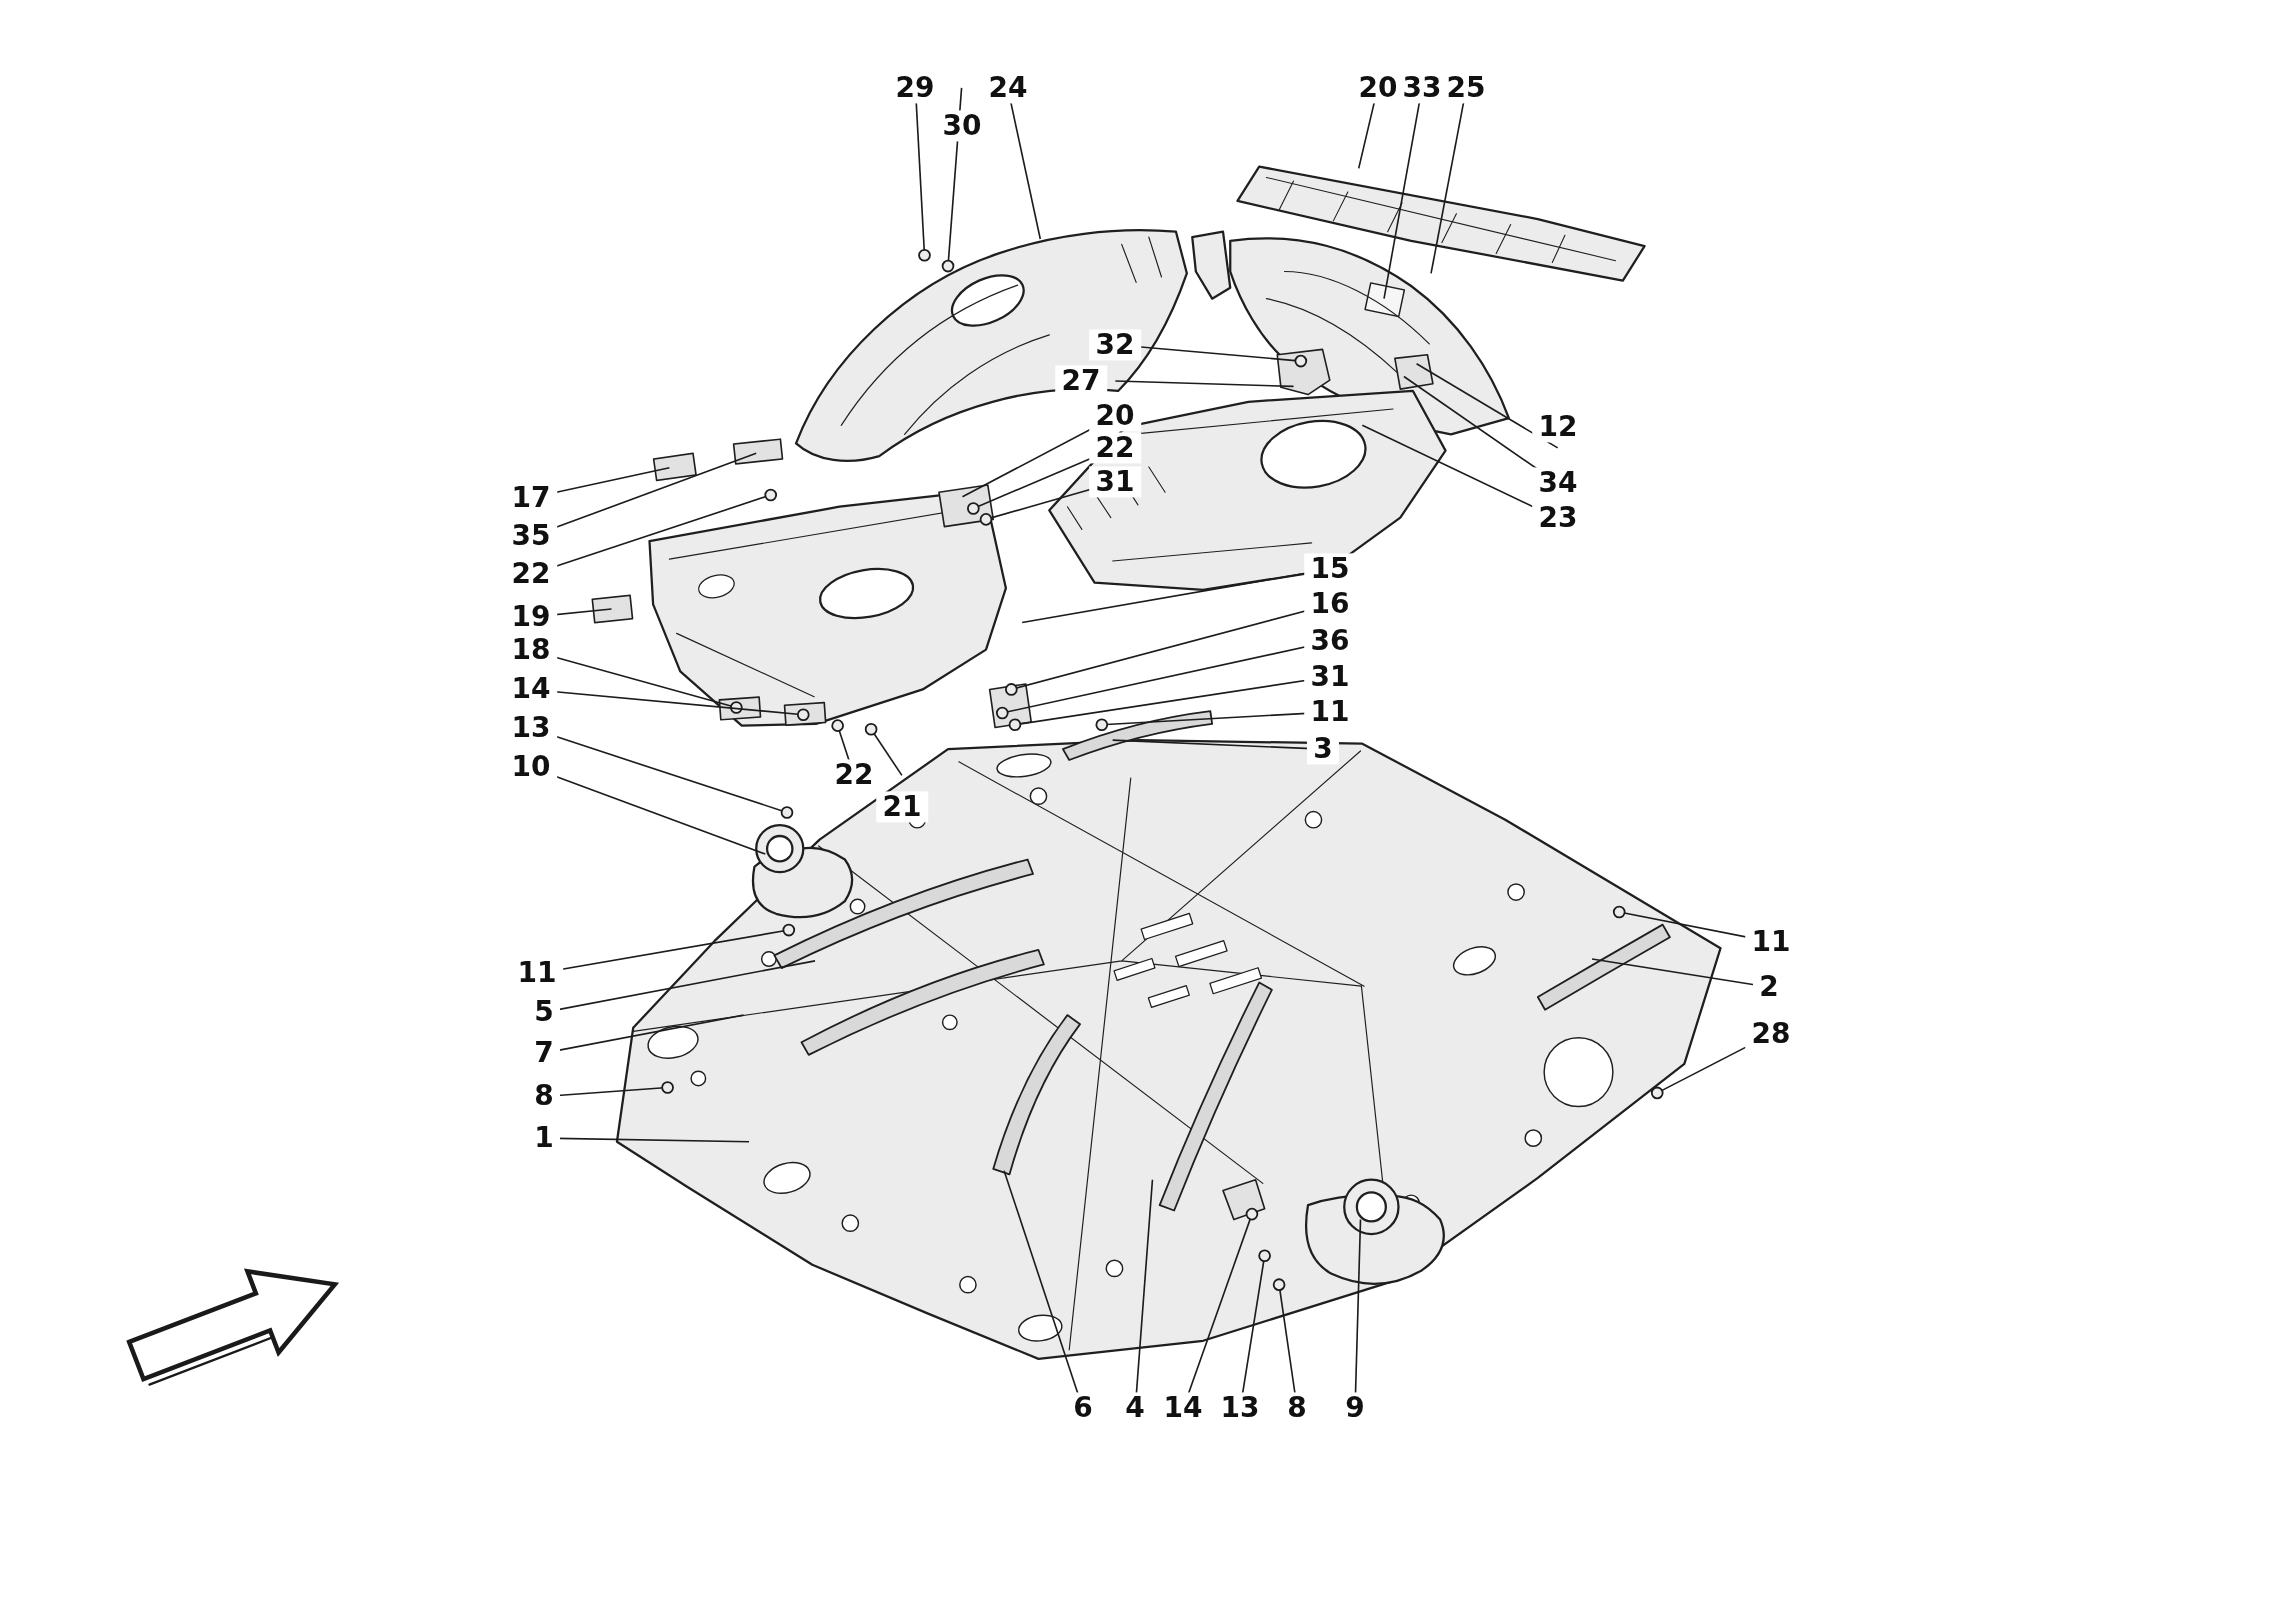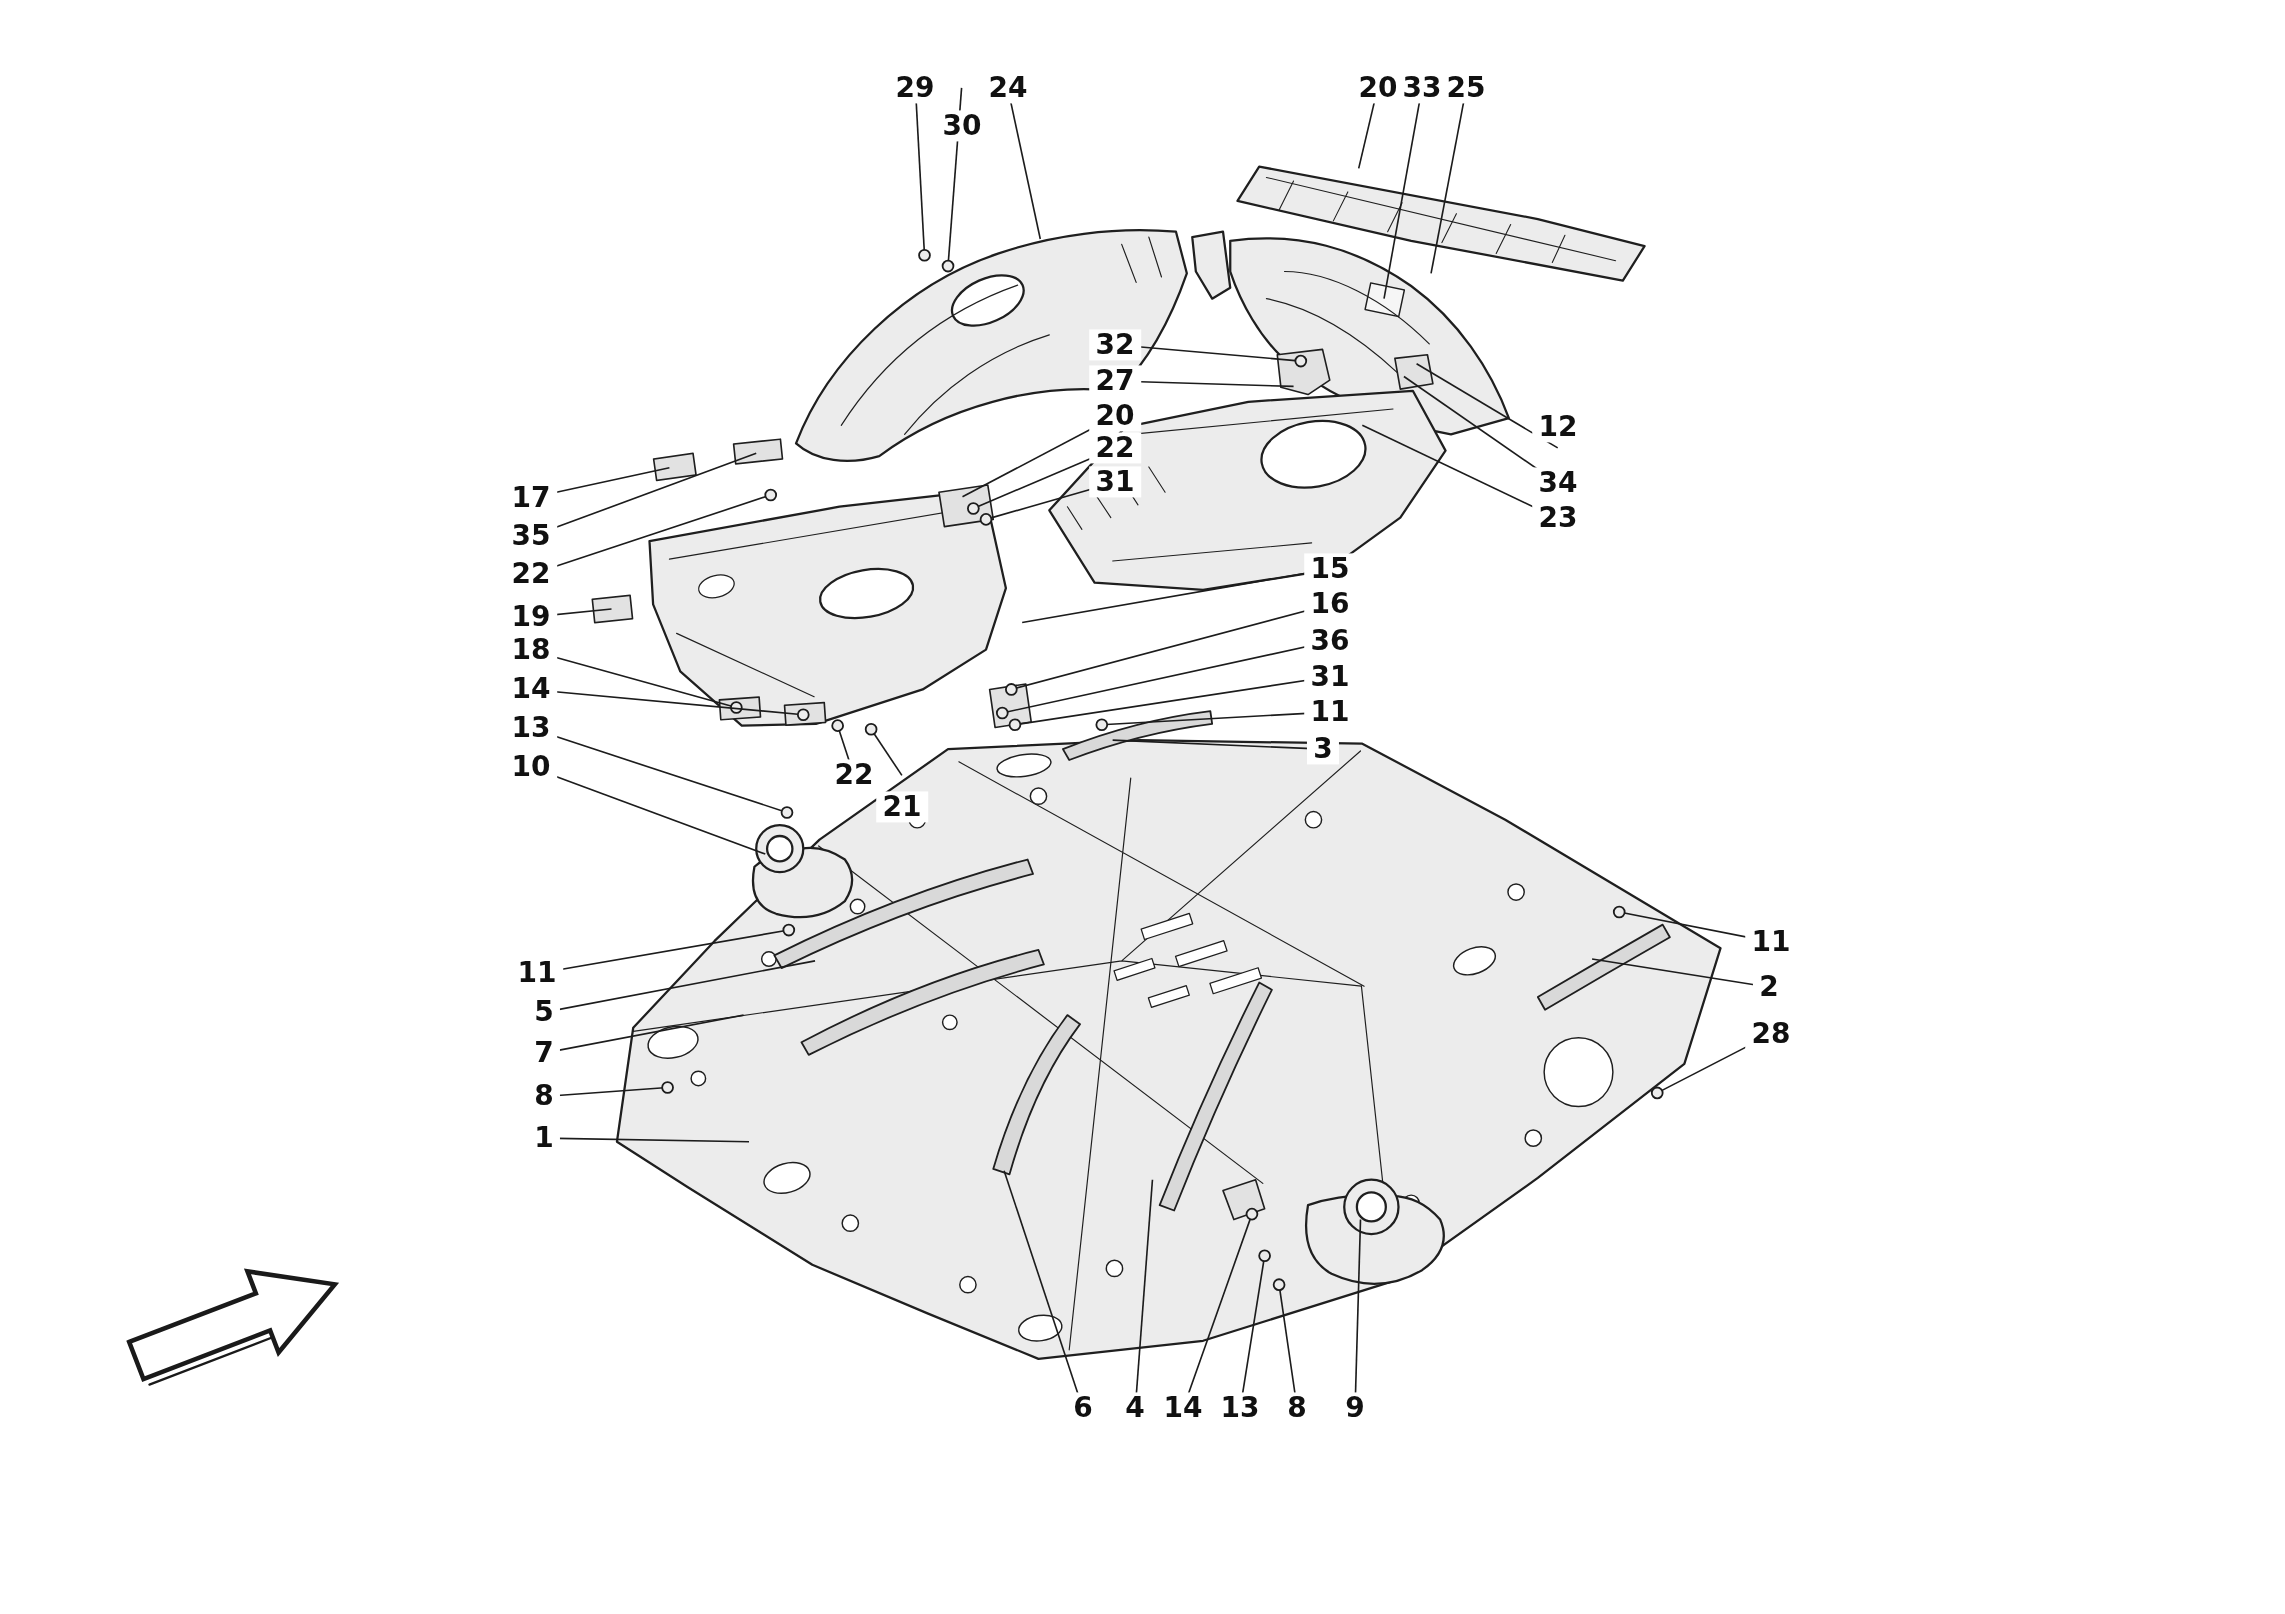--- a/index.html
+++ b/index.html
@@ -214,21 +214,21 @@
   </svg>
 
   <div id="callout-layer">
       <div class="callout" style="left: 915px; top: 88px;">29</div>
       <div class="callout" style="left: 962px; top: 88px; margin-top: 38px;">30</div>
       <div class="callout" style="left: 1008px; top: 88px;">24</div>
       <div class="callout" style="left: 1378px; top: 88px;">20</div>
       <div class="callout" style="left: 1422px; top: 88px;">33</div>
       <div class="callout" style="left: 1466px; top: 88px;">25</div>
       <div class="callout" style="left: 1115px; top: 345px;">32</div>
-      <div class="callout" style="left: 1115px; top: 381px;">27</div>
+      <div class="callout" style="left: 1081px; top: 381px;">27</div>
       <div class="callout" style="left: 1115px; top: 416px;">20</div>
       <div class="callout" style="left: 1115px; top: 448px;">22</div>
       <div class="callout" style="left: 1115px; top: 482px;">31</div>
       <div class="callout" style="left: 1558px; top: 427px; text-align: right;">12</div>
       <div class="callout" style="left: 1558px; top: 483px;">34</div>
       <div class="callout" style="left: 1558px; top: 518px;">23</div>
       <div class="callout" style="left: 531px; top: 498px;">17</div>
       <div class="callout" style="left: 531px; top: 536px; text-align: center;">35</div>
       <div class="callout" style="left: 531px; top: 574px;">22</div>
       <div class="callout" style="left: 531px; top: 617px;">19</div>

